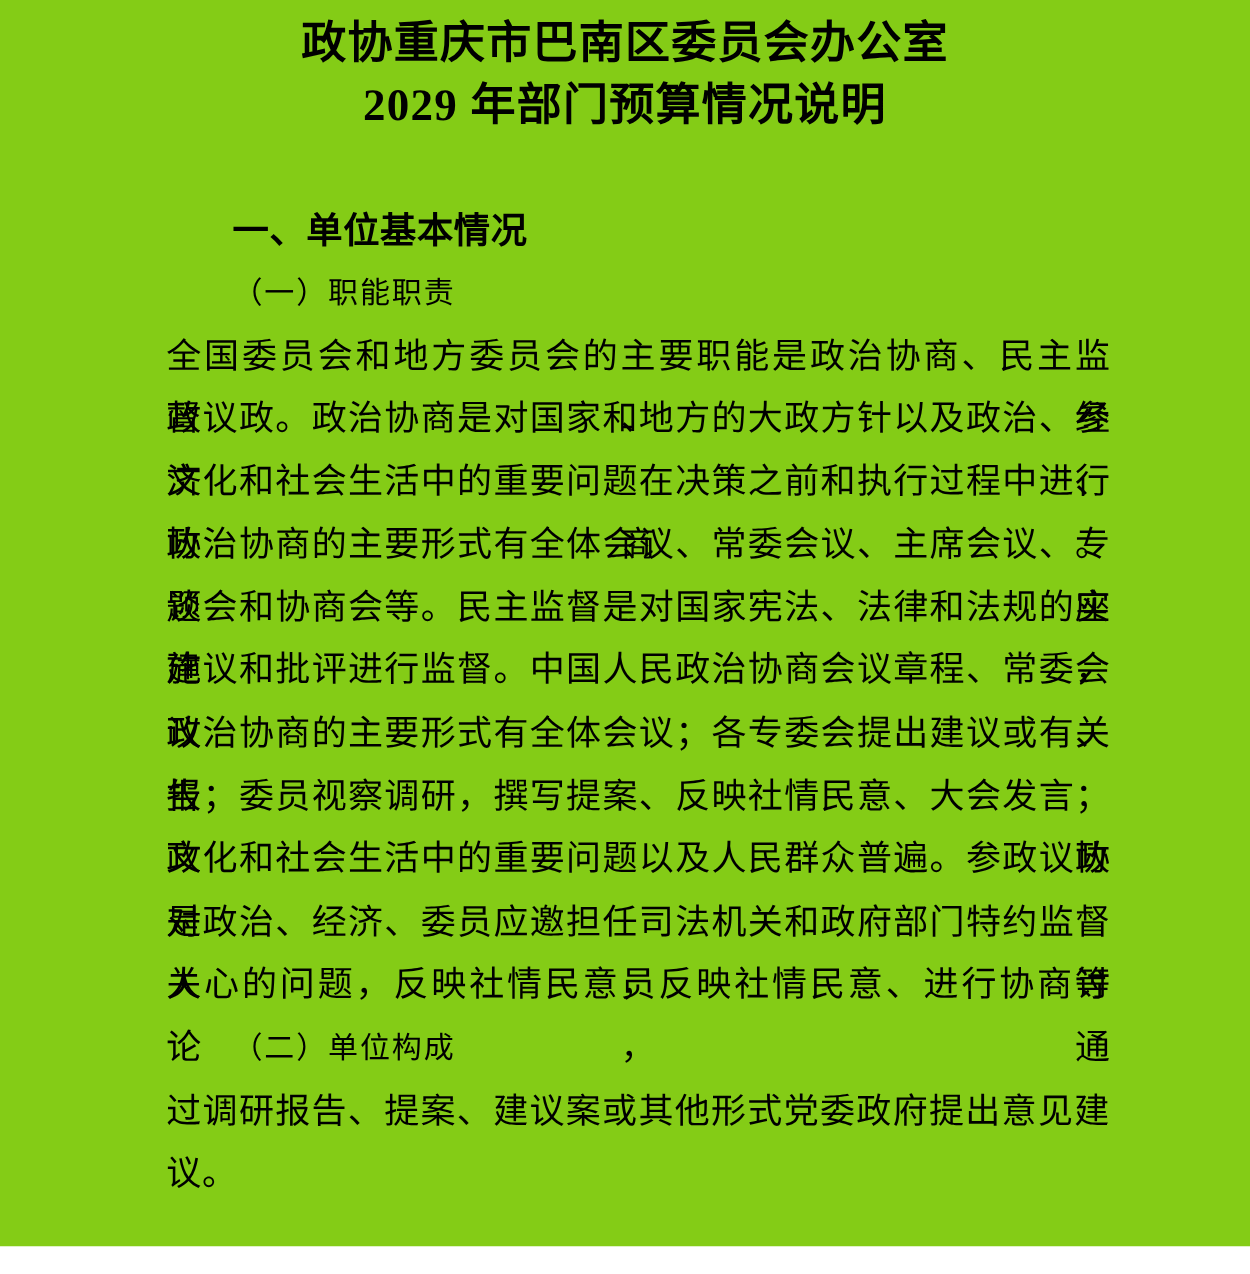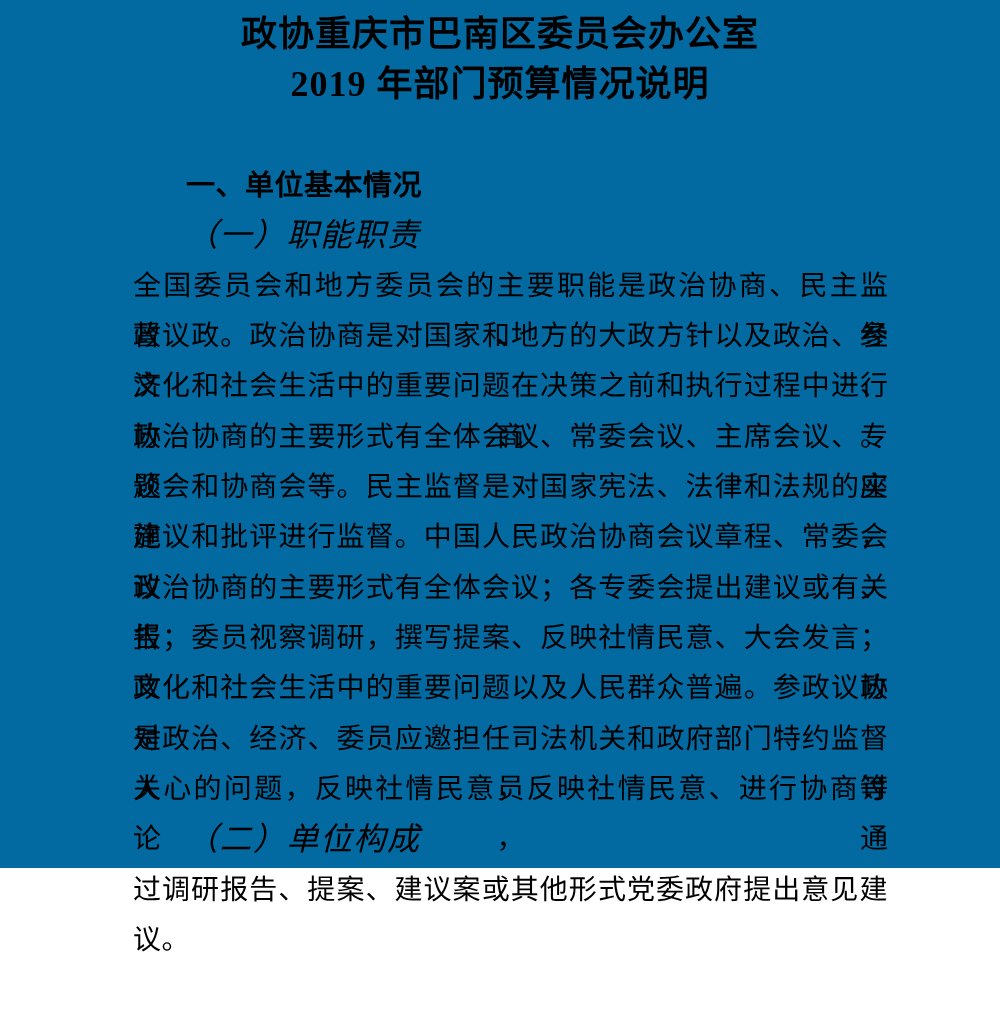--- a/index.html
+++ b/index.html
@@ -13,22 +13,22 @@
     position: relative;
     overflow: hidden;
     color: #000000;
     font-family: "Liberation Serif", serif;
   }
   .page {
     position: absolute;
     left: 0;
     top: 0;
     width: 1000px;
-    height: 868px;
-    background: #0369a1;
+    height: 997px;
+    background: #84cc16;
   }
   .title-block {
     position: absolute;
     top: 9px;
     left: 0;
     width: 1000px;
     text-align: center;
   }
   .title-line {
     font-size: 36px;
@@ -50,25 +50,24 @@
   }
   .section-heading {
     font-family: Liberation Serif, serif;
     font-weight: 700;
     font-size: 29px;
     padding-left: 53px;
     letter-spacing: 0.5px;
     white-space: nowrap;
   }
   .sub-heading {
-    font-size: 32px;
+    font-size: 24px;
     padding-left: 53px;
     letter-spacing: 1.5px;
     white-space: nowrap;
-    font-style: italic;
   }
   .body-line {
     font-size: 28px;
     text-align: justify;
     text-align-last: justify;
     text-justify: inter-character;
   }
   .body-line.indent {
     text-indent: 55px;
   }
@@ -77,21 +76,21 @@
     letter-spacing: 0.6px;
   }
 </style>
 </head>
 <body>
 
 <div class="page">
 
   <div class="title-block">
     <div class="title-line">政协重庆市巴南区委员会办公室</div>
-    <div class="title-line">2019 年部门预算情况说明</div>
+    <div class="title-line">2029 年部门预算情况说明</div>
   </div>
 
   <div class="content">
 
     <div class="row section-heading">一、单位基本情况</div>
 
     <div class="row sub-heading">（一）职能职责</div>
 
     <div class="row body-line">全国委员会和地方委员会的主要职能是政治协商、民主监督、参</div>
     <div class="row body-line">政议政。政治协商是对国家和地方的大政方针以及政治、经济、</div>

